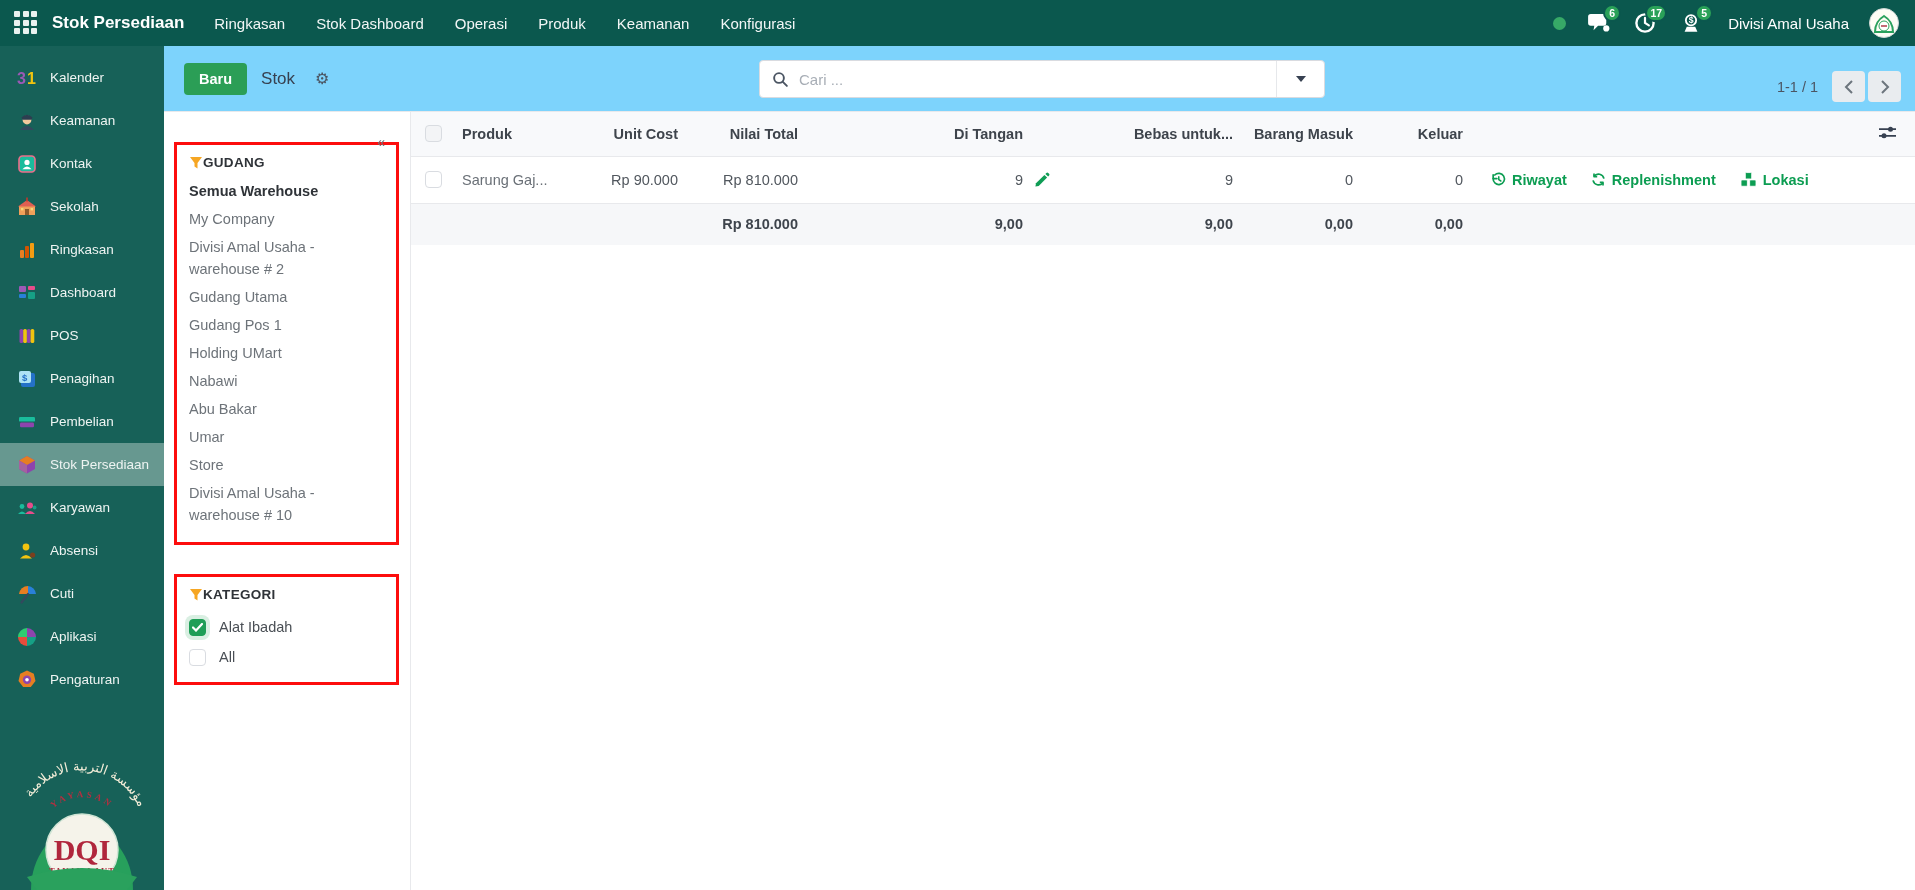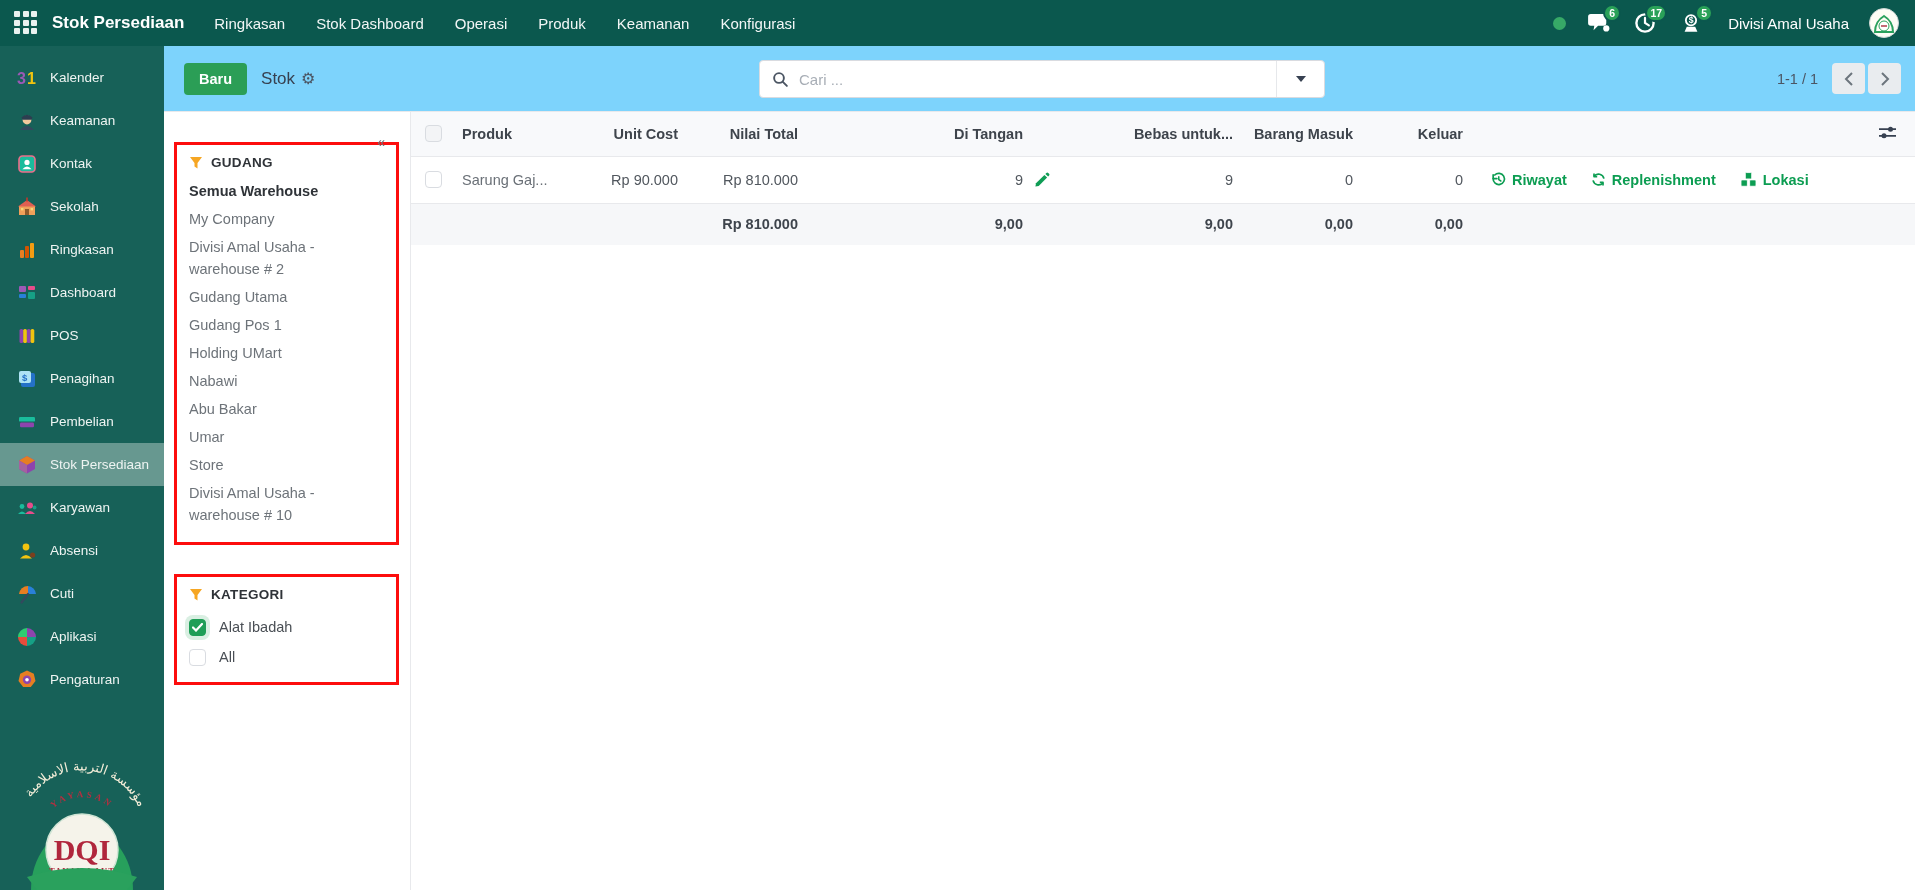--- a/index.html
+++ b/index.html
@@ -28,39 +28,39 @@
   .sb-icon { width:23px; height:23px; flex:0 0 23px; display:flex; align-items:center; justify-content:center; }
   .sb-label { white-space:nowrap; overflow:hidden; text-overflow:ellipsis; }
   .sb-logo { margin-top:auto; display:flex; justify-content:center; }
 
   .main { flex:1; display:flex; flex-direction:column; min-width:0; }
 
   
   .control-panel { height:66px; flex:0 0 66px; position:relative; display:flex; align-items:center; padding:0 0 0 20px; background:#7dd3fc; border-bottom:1px solid #e8e9ec; }
   .btn { border:none; border-radius:4px; background:#2b9e56; color:#fff; font-weight:700; font-size:14.5px; padding:8px 15px; cursor:pointer; font-family:inherit; white-space:nowrap; }
   .btn + .btn { margin-left:9px; }
-  .breadcrumb { margin-left:14px; font-size:17px; color:#374151; display:flex; align-items:center; gap:6px; }
+  .breadcrumb { margin-left:14px; font-size:17px; color:#374151; display:flex; align-items:center; gap:20px; }
   .gear { font-size:16px; color:#4b5563; cursor:pointer; line-height:1; }
   .searchbox { position:absolute; left:595px; top:14px; width:566px; height:38px; border:1px solid #d9dbe0; border-radius:4px; display:flex; align-items:center; background:#fff; }
   .searchbox input { flex:1; border:none; outline:none; font-size:15px; color:#374151; font-family:inherit; }
   .searchbox input::placeholder { color:#a8aeb6; }
   .search-mag { margin:0 10px 0 12px; display:flex; }
   .caret-btn { width:48px; align-self:stretch; border-left:1px solid #e6e8eb; display:flex; align-items:center; justify-content:center; cursor:pointer; }
   .caret { width:0; height:0; border-left:5px solid transparent; border-right:5px solid transparent; border-top:6px solid #374151; }
-  .pager { position:absolute; right:14px; top:0; height:100%; display:flex; align-items:center; gap:14px; }
+  .pager { position:absolute; right:14px; top:8px; height:100%; display:flex; align-items:center; gap:14px; }
   .pager-txt { font-size:14.5px; color:#4b5563; white-space:nowrap; }
   .pager-btns { display:flex; gap:3px; }
   .pager-btn { width:33px; height:31px; background:#e9ecef; border:none; border-radius:4px; display:flex; align-items:center; justify-content:center; cursor:pointer; }
 
   
   .workspace { flex:1; display:flex; min-height:0; }
   .filter-panel { width:247px; flex:0 0 247px; border-right:1px solid #e8e9ec; padding:30px 11px 0 10px; background:#fff; }
   .filter-box { border:3px solid #fd0d0d; position:relative; padding:10px 9px 10px 12px; }
   .filter-box + .filter-box { margin-top:29px; }
-  .filter-head { display:flex; align-items:center; gap:8px; font-size:13.5px; font-weight:700; color:#2f3338; letter-spacing:.3px; margin-bottom:10px; }
+  .filter-head { display:flex; align-items:center; gap:0; font-size:13.5px; font-weight:700; color:#2f3338; letter-spacing:.3px; margin-bottom:10px; }
   .wh-item { font-size:14.5px; color:#6d7379; line-height:22px; margin-bottom:6px; cursor:pointer; }
   .wh-item.selected { font-weight:700; color:#2f3338; }
   .collapse-toggle { position:absolute; top:-10px; right:11px; color:#6c757d; font-size:14px; cursor:pointer; line-height:1; }
   .cat-item { display:flex; align-items:center; gap:13px; height:30px; font-size:14.5px; color:#4a4f55; cursor:pointer; }
   .cb { width:17px; height:17px; border-radius:4px; border:1.5px solid #d9dce1; background:#fff; display:flex; align-items:center; justify-content:center; flex:0 0 17px; }
   .cb.checked { background:#1f9e57; border-color:#1f9e57; box-shadow:0 0 0 4px #d9efe2; }
   .cb.checked svg { display:block; }
 
   
   .table-area { flex:1; min-width:0; background:#fff; }

